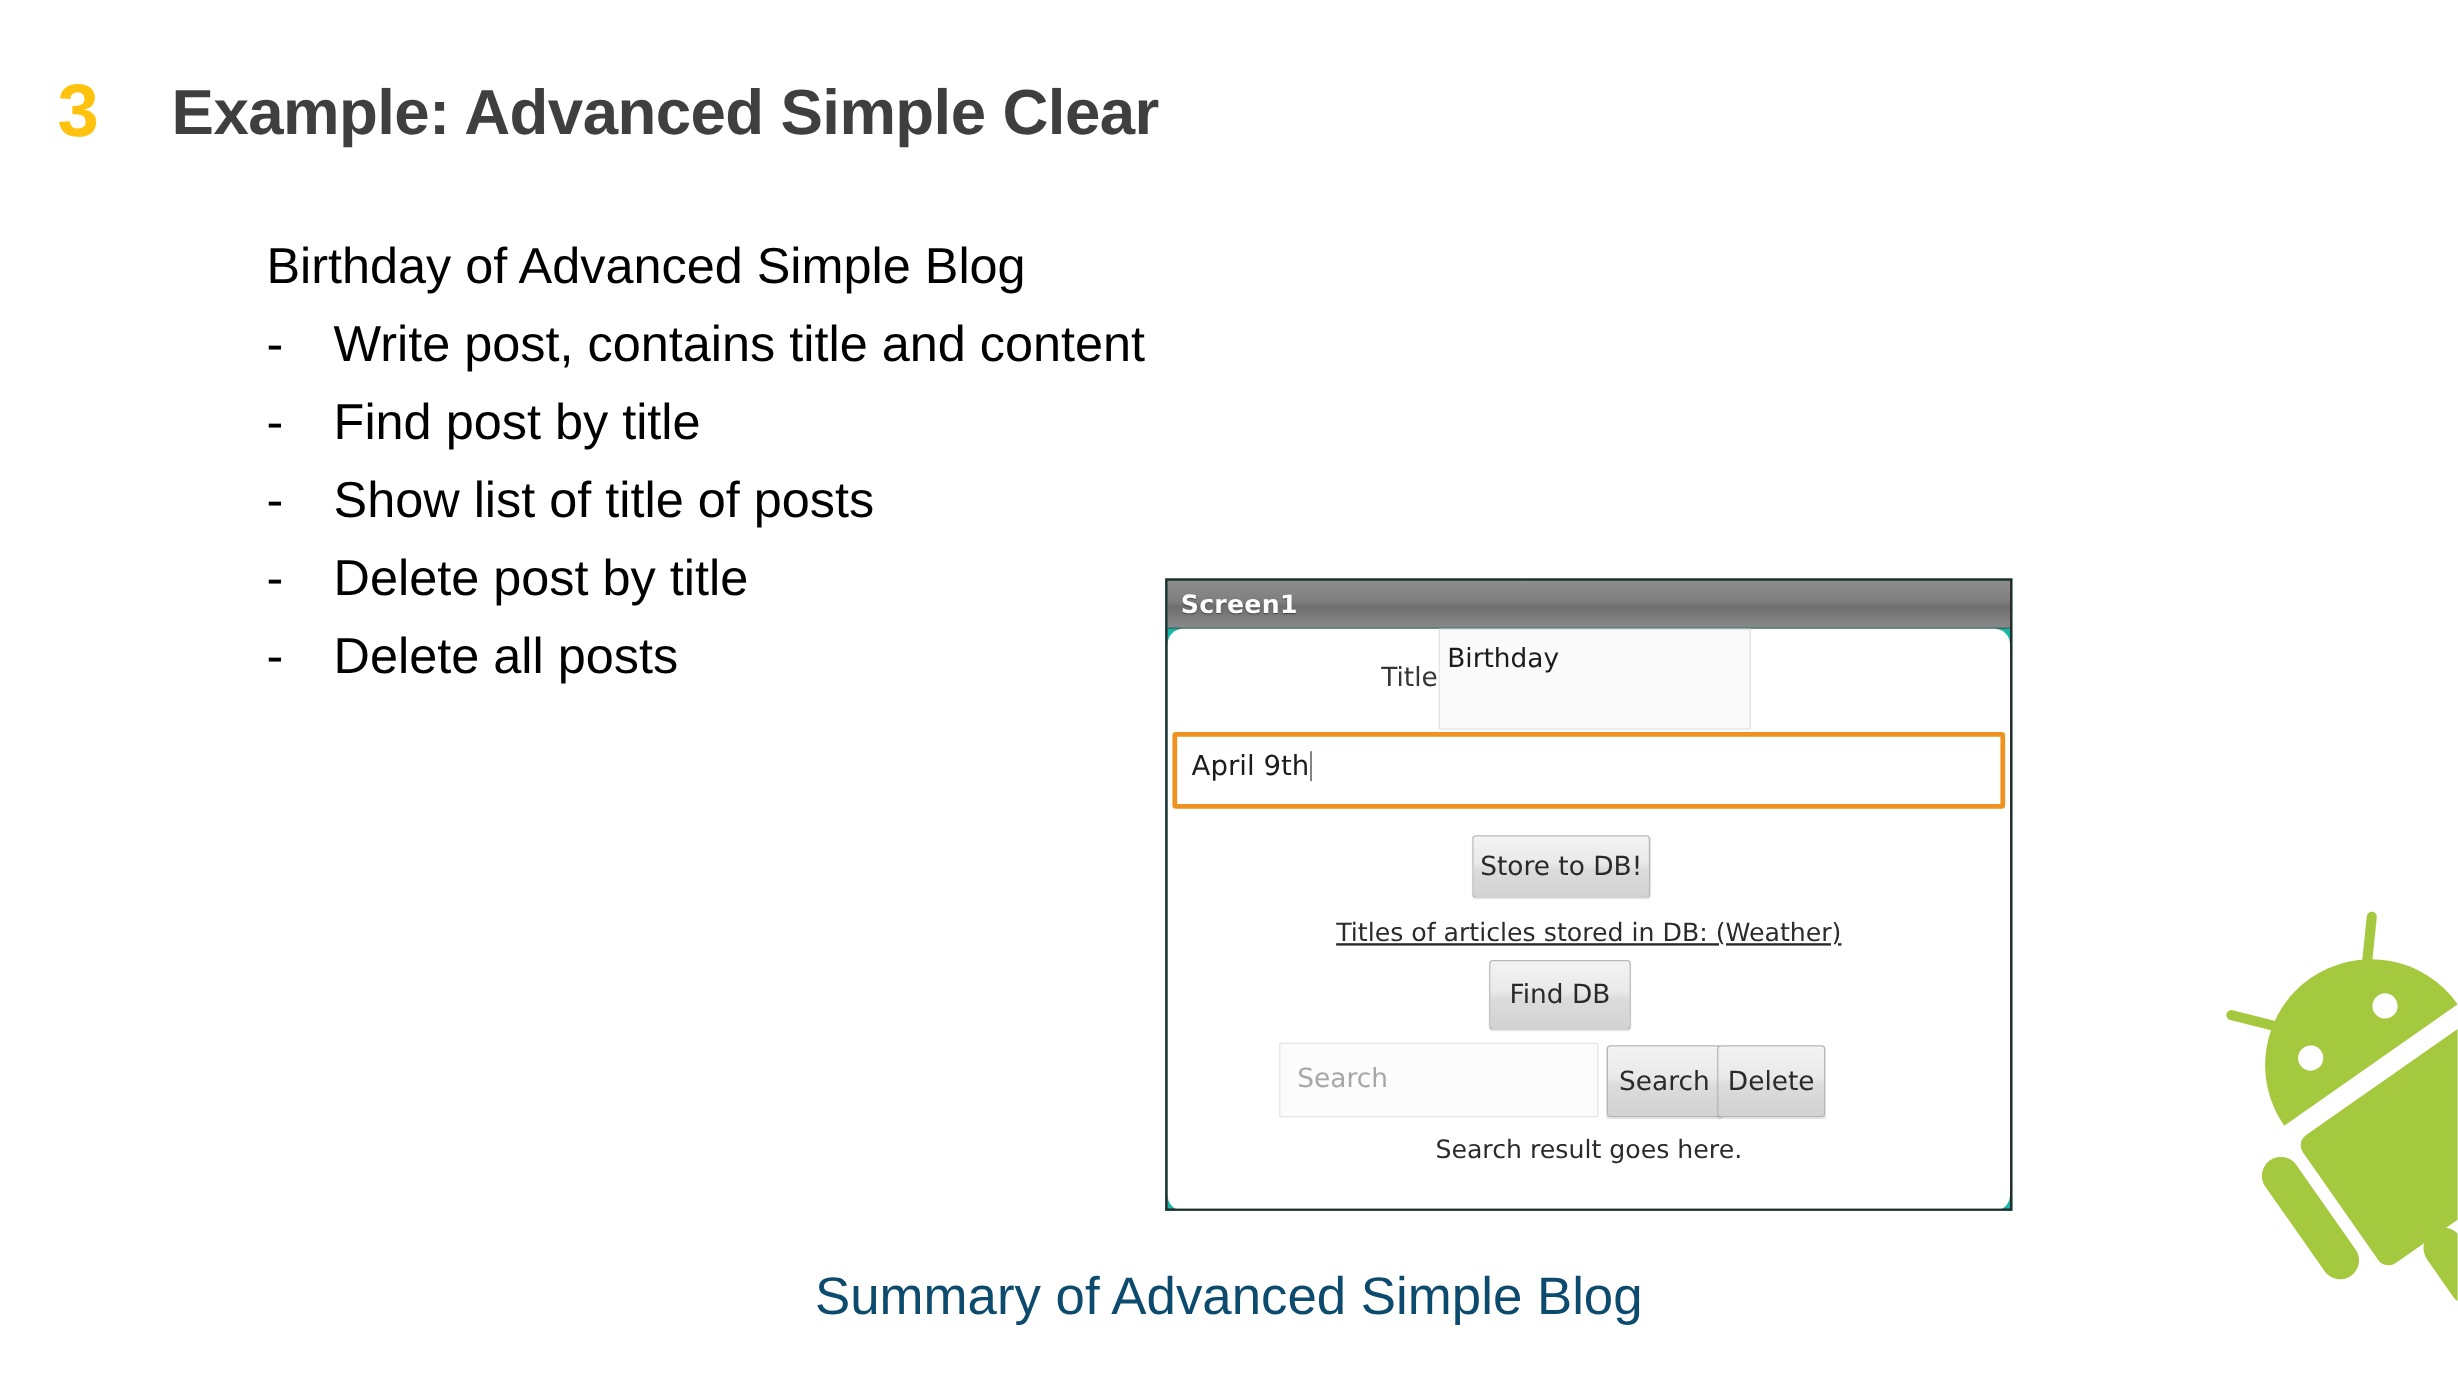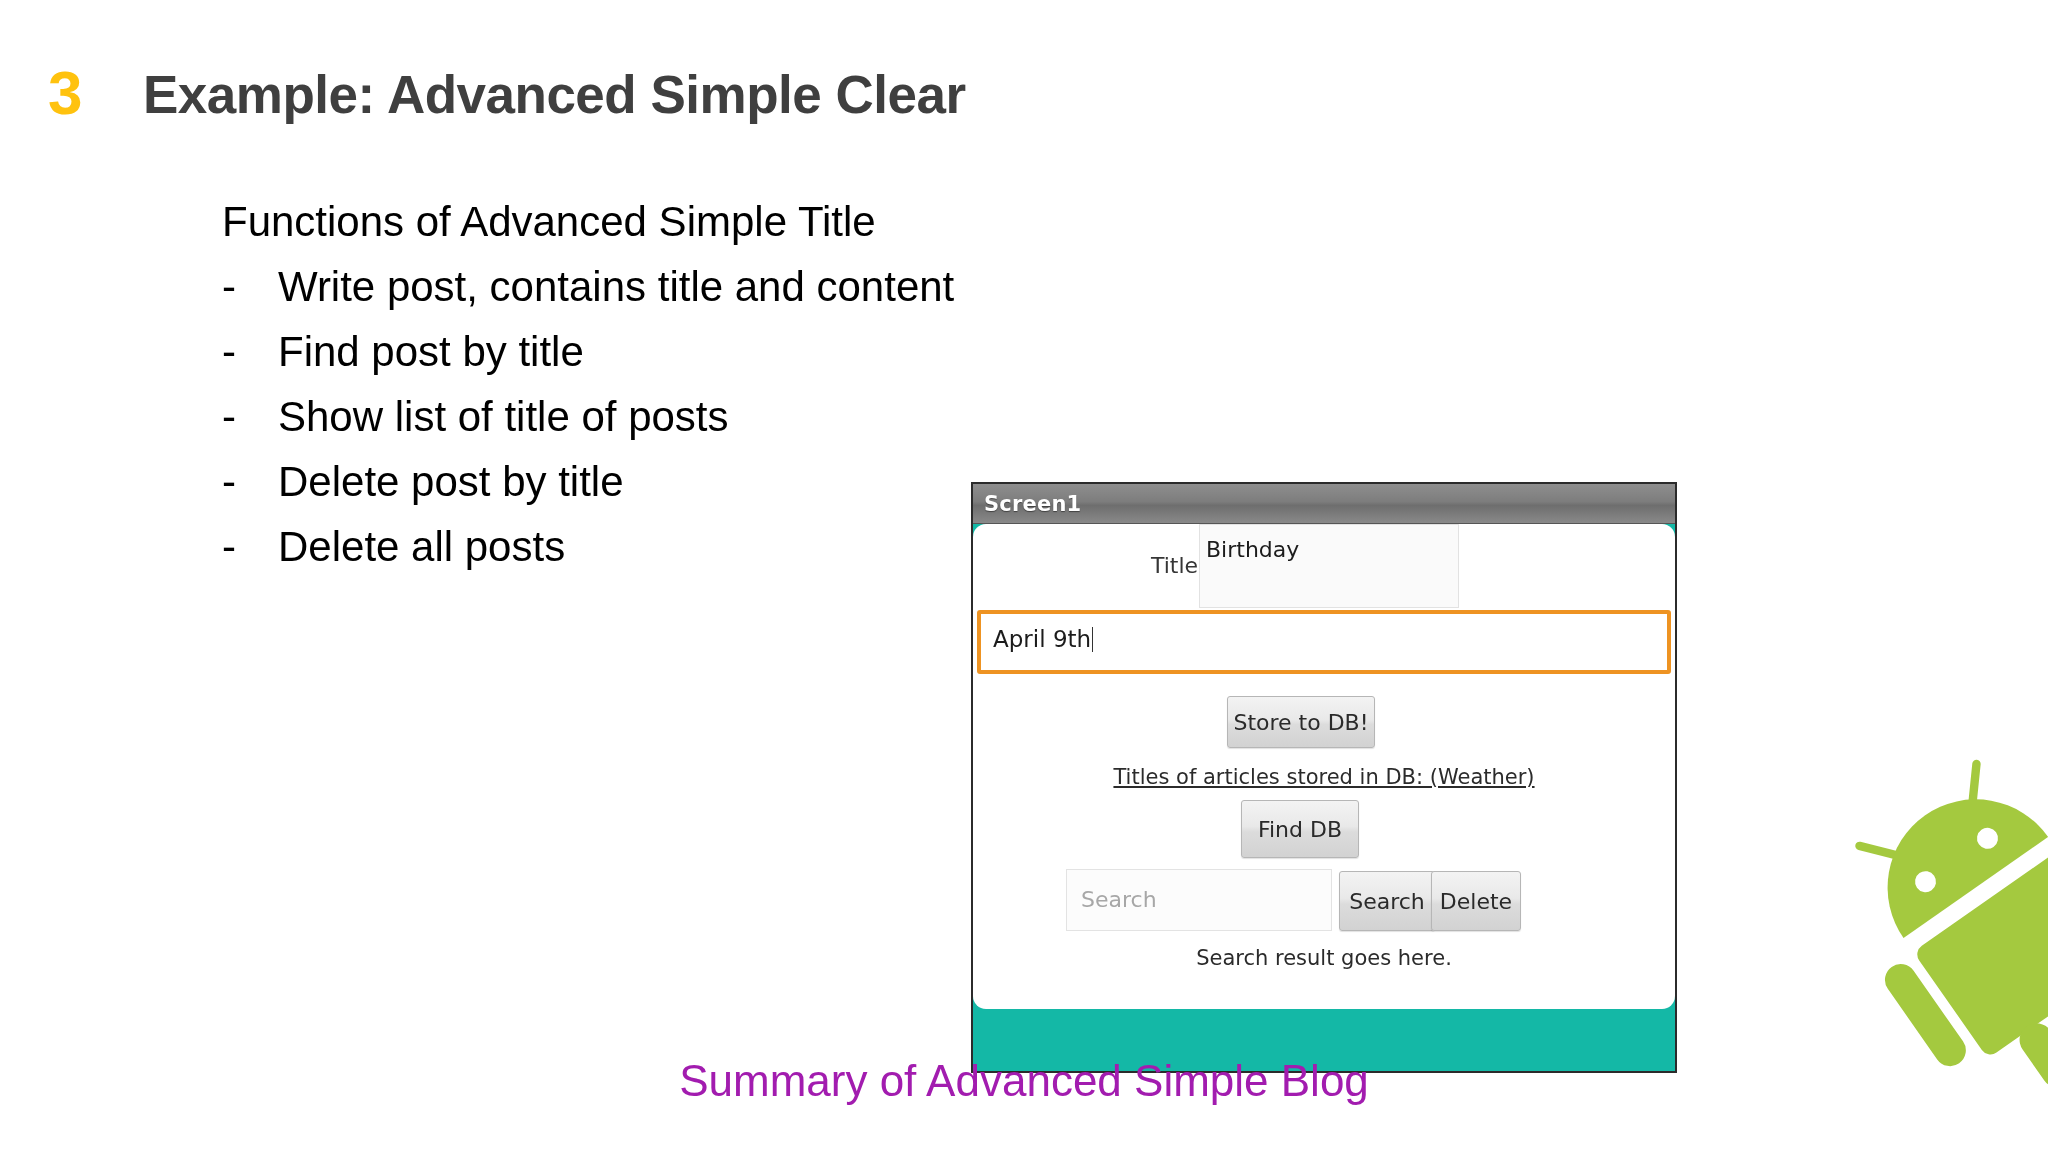--- a/index.html
+++ b/index.html
@@ -78,21 +78,21 @@
   .bullet-text {
     flex: 1 1 auto;
   }
 
   
   .mockup {
     position: absolute;
     left: 971px;
     top: 482px;
     width: 706px;
-    height: 591px;
+    height: 527px;
     background: #14b8a6;
     border: 2px solid #2b2b2b;
     box-sizing: border-box;
     overflow: hidden;
     font-family: "DejaVu Sans", "Liberation Sans", sans-serif;
   }
   .mockup-titlebar {
     height: 40px;
     background: linear-gradient(to bottom, #8e8e8e 0%, #7d7d7d 45%, #6e6e6e 55%, #898989 100%);
     display: flex;
@@ -262,21 +262,21 @@
   }
 
   
   .caption {
     position: absolute;
     left: 0;
     top: 1056px;
     width: 100%;
     text-align: center;
     font-size: 44px;
-    color: #a21caf;
+    color: #0c4a6e;
   }
   .caption-inner { display: inline-block; }
 
   
   .android-mascot {
     position: absolute;
     left: 1835px;
     top: 735px;
     width: 420px;
     height: 420px;
@@ -287,21 +287,21 @@
 </style>
 </head>
 <body>
 
 <div class="slide-header">
   <div class="slide-number">3</div>
   <div class="slide-title">Example: Advanced Simple Clear</div>
 </div>
 
 <div class="body-block">
-  <div class="body-lead">Functions of Advanced Simple Title</div>
+  <div class="body-lead">Birthday of Advanced Simple Blog</div>
 
   <div class="bullet-row">
     <span class="bullet-dash">-</span>
     <span class="bullet-text">Write post, contains title and content</span>
   </div>
   <div class="bullet-row">
     <span class="bullet-dash">-</span>
     <span class="bullet-text">Find post by title</span>
   </div>
   <div class="bullet-row">

